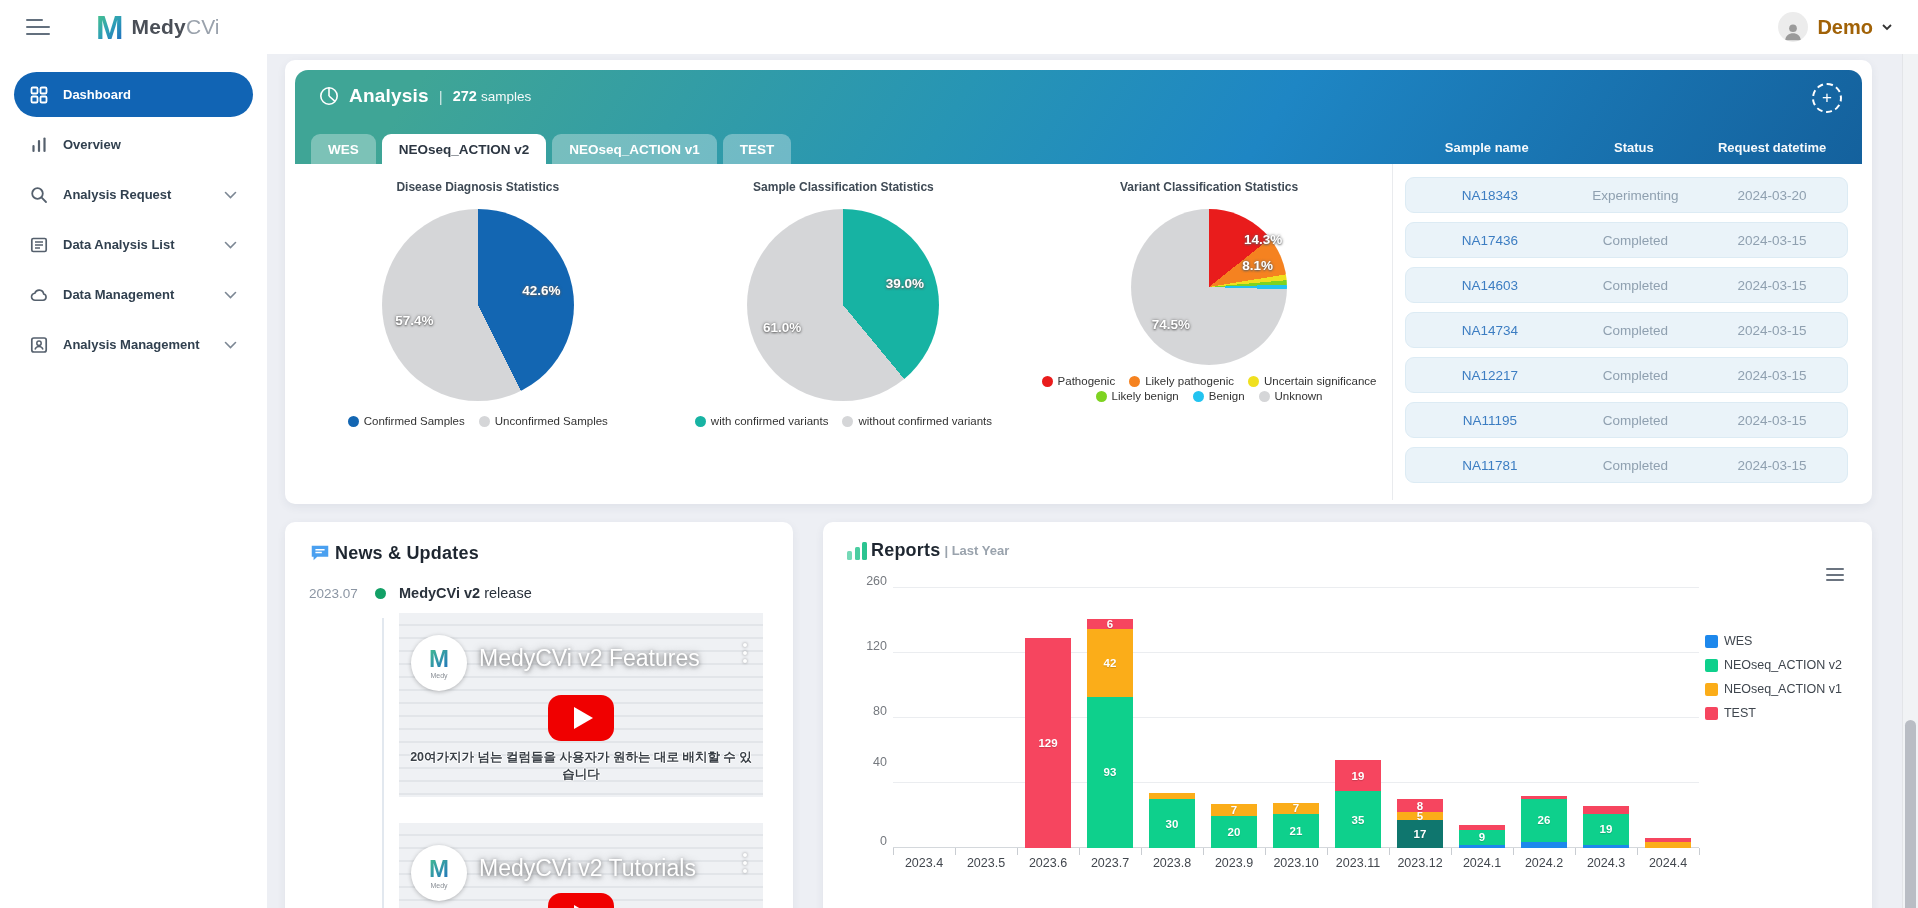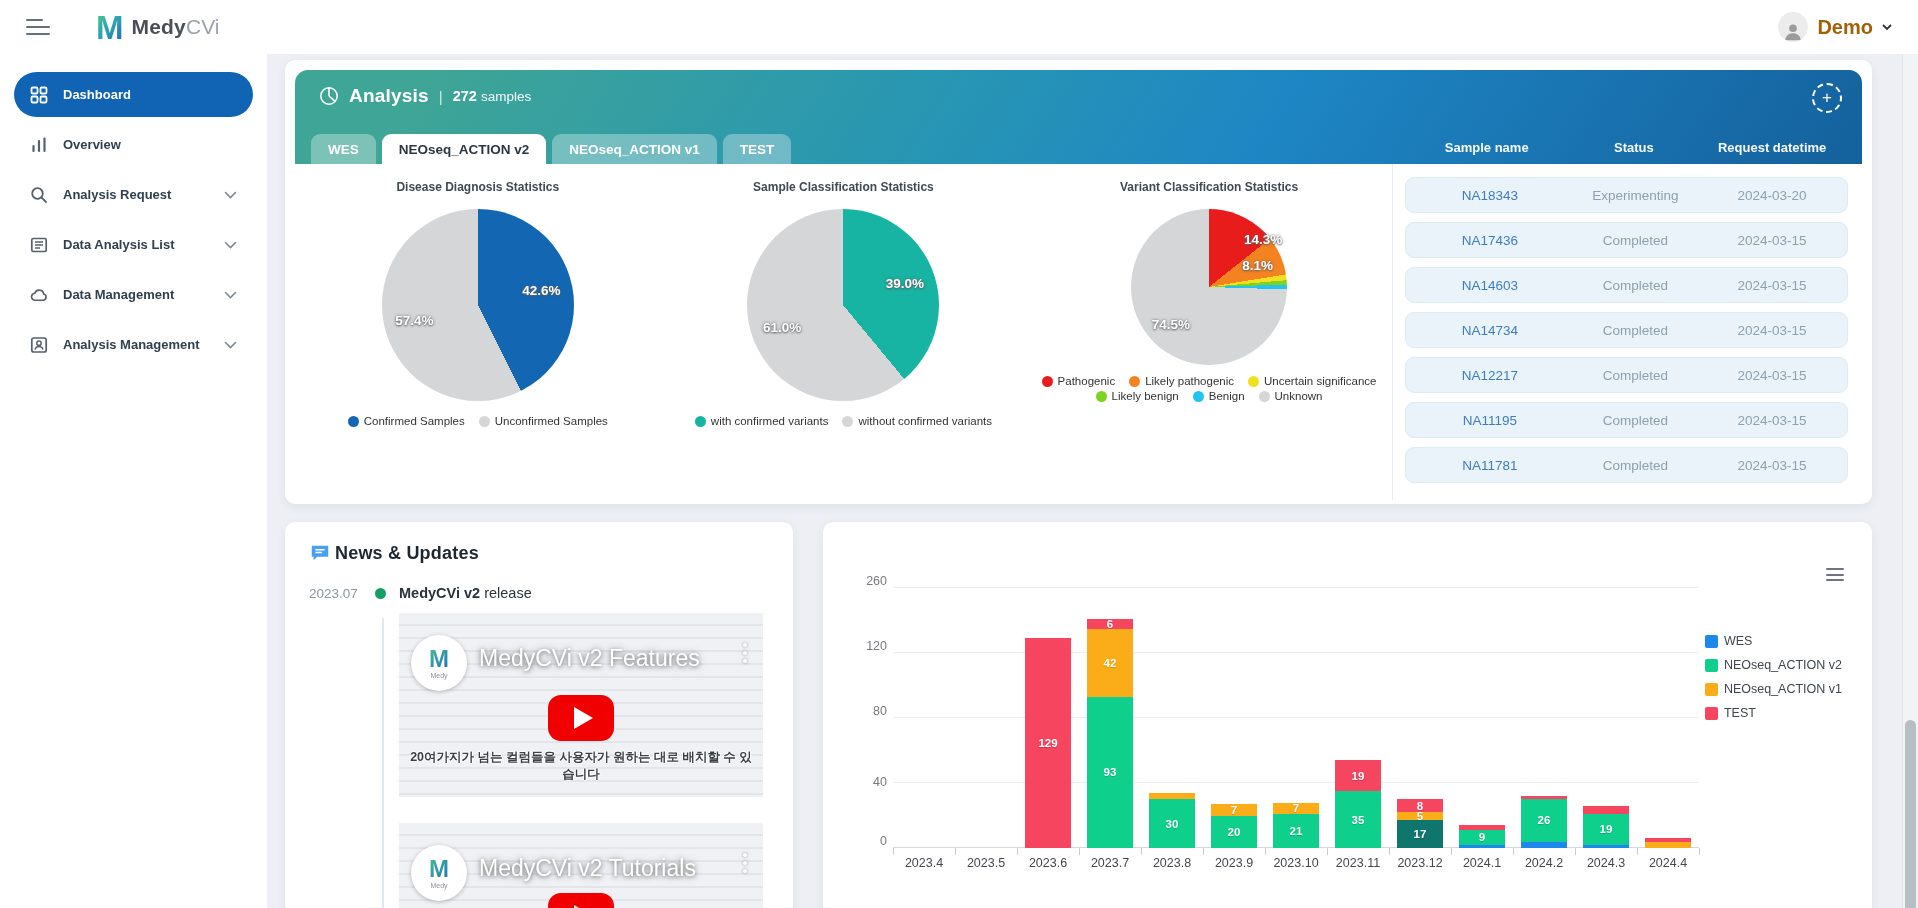--- a/index.html
+++ b/index.html
@@ -410,30 +410,39 @@
               <i></i>
             </span>
             <span class="play-btn" style="top:70px">
               <i></i>
             </span>
           </div>
         </div>
     </div>
 
     <div class="card reports-card">
+      <div class="card-titlerow">
+        <span class="icn bars-mini">
+            <i></i>
+            <i></i>
+            <i></i>
+          </span>
+        <span class="card-title">Reports</span>
+        <span class="card-subtitle">| Last Year</span>
+      </div>
       <div class="chart-menu">
           <i></i>
           <i></i>
           <i></i>
         </div>
       <div class="plot-area">
           <div class="gridline base" style="bottom: 0px;"></div>
           <span class="ytick-label" style="bottom: -7px;">0</span>
           <div class="gridline" style="bottom: 65px;"></div>
-          <span class="ytick-label" style="bottom: 52px; margin-left: 28px;">40</span>
+          <span class="ytick-label" style="bottom: 72px; margin-left: 28px;">40</span>
           <div class="gridline" style="bottom: 130px;"></div>
           <span class="ytick-label" style="bottom: 123px;">80</span>
           <div class="gridline" style="bottom: 195px;"></div>
           <span class="ytick-label" style="bottom: 188px;">120</span>
           <div class="gridline" style="bottom: 260px;"></div>
           <span class="ytick-label" style="bottom: 253px;">260</span>
           <div class="slots">
             <div class="slot">
               <div class="bar"></div>
             </div>

